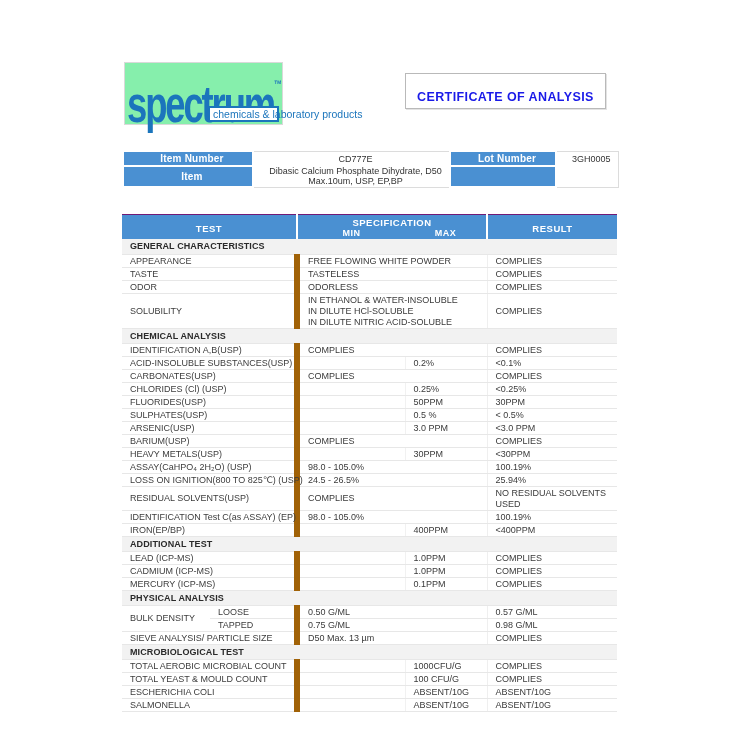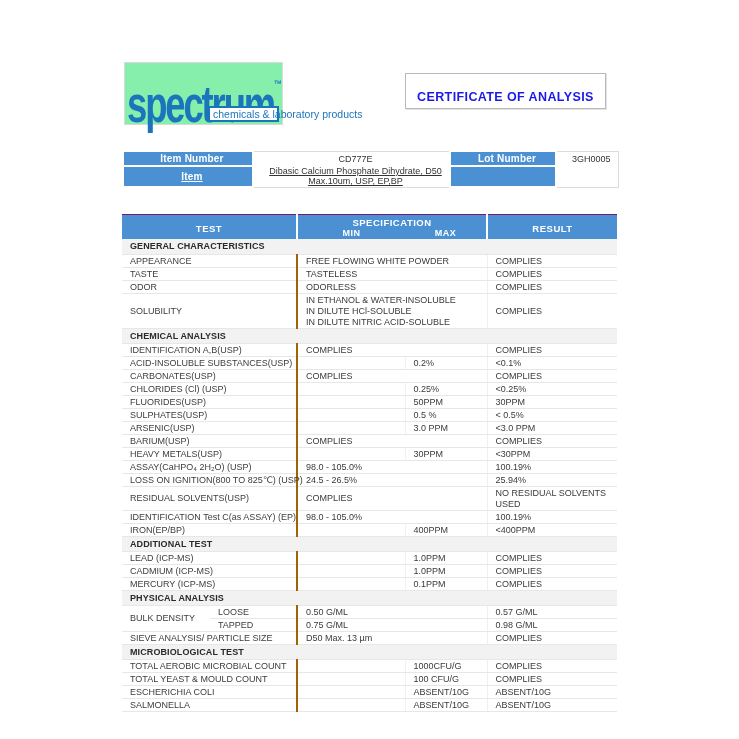--- a/index.html
+++ b/index.html
@@ -46,21 +46,21 @@
   .info-table { width: 495px; table-layout: fixed; border: 1px solid #dcdcdc; text-align: center; }
   .info-table td { padding: 0 0 0 8px; vertical-align: middle; }
   .info-label {
     background: #4a90d2; color: #ffffff; font-weight: bold;
     font-size: 10px; letter-spacing: 0.2px;
     border: 2px solid #ffffff;
   }
   .info-label.empty { color: transparent; }
   .info-value { font-size: 9px; line-height: 10px; color: #333; background: #fff; }
   .r1 td { height: 15px; }
-  .r2 td { height: 21px; text-decoration: underline; }
+  .r2 td { height: 21px; }
   .r3 td { height: 13px; }
   .r4 td { height: 16px; }
 
   
   .main-wrap { margin-top: 26px; }
   .main-table { width: 495px; table-layout: fixed; font-size: 9px; }
   .main-table thead th {
     background: #4a90d2; color: #ffffff; font-weight: bold;
     font-size: 9.5px; letter-spacing: 0.5px; text-align: center;
     padding: 0; border: 0;
@@ -70,21 +70,21 @@
   th.div-l { border-left: 2px solid #ffffff !important; }
   .main-table thead { border-top: 1px solid #701a75; }
 
   .main-table tbody td {
     border-bottom: 1px solid #e7e7e7;
     padding: 1px 0 0 8px; line-height: 11px; vertical-align: middle;
     background: #fff;
   }
   td.test-cell, td.test-sub-cell { white-space: nowrap; color: #3c3c3c; }
   td.test-sub-cell { padding-left: 3px; }
-  td.spec-min-cell { border-left: 2px solid #a16207; white-space: pre-line; margin-top: 32px; }
+  td.spec-min-cell { border-left: 6px solid #a16207; white-space: pre-line; margin-top: 32px; }
   td.spec-max-cell { border-left: 1px solid #f1f1f1; }
   td.result-cell  { border-left: 1px solid #efefef; }
   tr.section-row td {
     background: #f2f2f2; font-weight: bold; color: #2a2a2a;
     height: 15px; font-size: 9px; letter-spacing: 0.1px;
   }
   tr.pad td { height: 12px; }
 </style>
 </head>
 <body>

